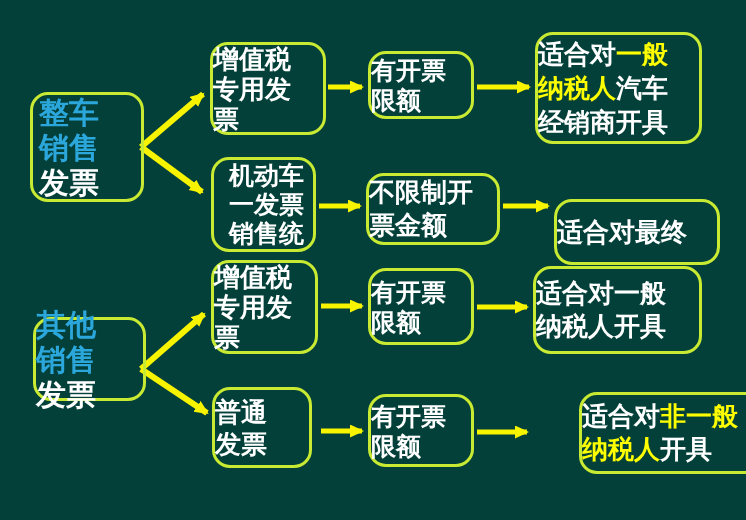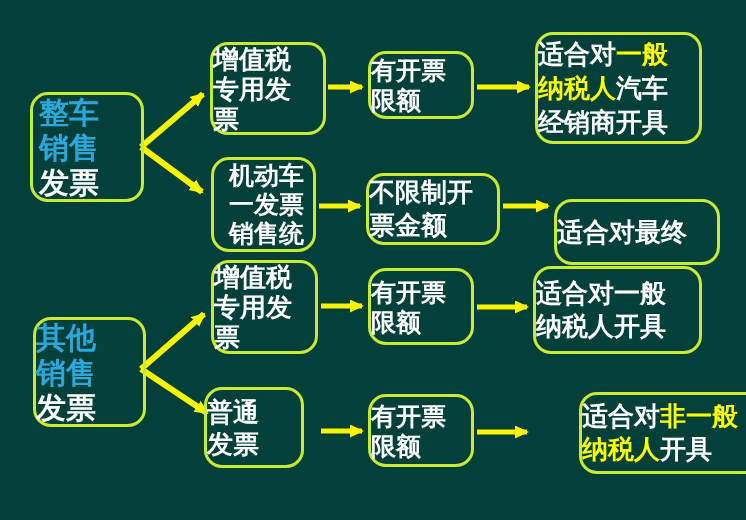--- a/index.html
+++ b/index.html
@@ -104,21 +104,21 @@
 
   <div class="node" style="left:366px;top:173px;width:134px;height:72px;font-size:26px;line-height:33px;">
     <div class="ln">不限制开</div>
     <div class="ln">票金额</div>
   </div>
 
   <div class="node" style="left:554px;top:171px;width:166px;height:66px;font-size:26px;line-height:33px;margin-top:28px;">
     <div class="ln">适合对最终</div>
   </div>
 
-  <div class="node" style="left:33px;top:317px;width:113px;height:110px;font-size:30px;line-height:35px;">
+  <div class="node" style="left:33px;top:317px;width:113px;height:84px;font-size:30px;line-height:35px;">
     <div class="ln cyan">其他</div>
     <div class="ln cyan">销售</div>
     <div class="ln">发票</div>
   </div>
 
   <div class="node" style="left:211px;top:260px;width:107px;height:94px;font-size:26px;line-height:30px;">
     <div class="ln">增值税</div>
     <div class="ln">专用发</div>
     <div class="ln">票</div>
   </div>
@@ -126,21 +126,21 @@
   <div class="node" style="left:368px;top:268px;width:106px;height:77px;font-size:25px;line-height:30px;">
     <div class="ln">有开票</div>
     <div class="ln">限额</div>
   </div>
 
   <div class="node" style="left:533px;top:266px;width:169px;height:88px;font-size:26px;line-height:33px;">
     <div class="ln">适合对一般</div>
     <div class="ln">纳税人开具</div>
   </div>
 
-  <div class="node" style="left:204px;top:387px;width:100px;height:81px;font-size:26px;line-height:32px;">
+  <div class="node" style="left:212px;top:387px;width:100px;height:81px;font-size:26px;line-height:32px;">
     <div class="ln">普通</div>
     <div class="ln">发票</div>
   </div>
 
   <div class="node" style="left:368px;top:394px;width:106px;height:73px;font-size:25px;line-height:30px;">
     <div class="ln">有开票</div>
     <div class="ln">限额</div>
   </div>
 
   <div class="node" style="left:533px;top:392px;width:188px;height:82px;font-size:26px;line-height:33px;margin-left:46px;">

